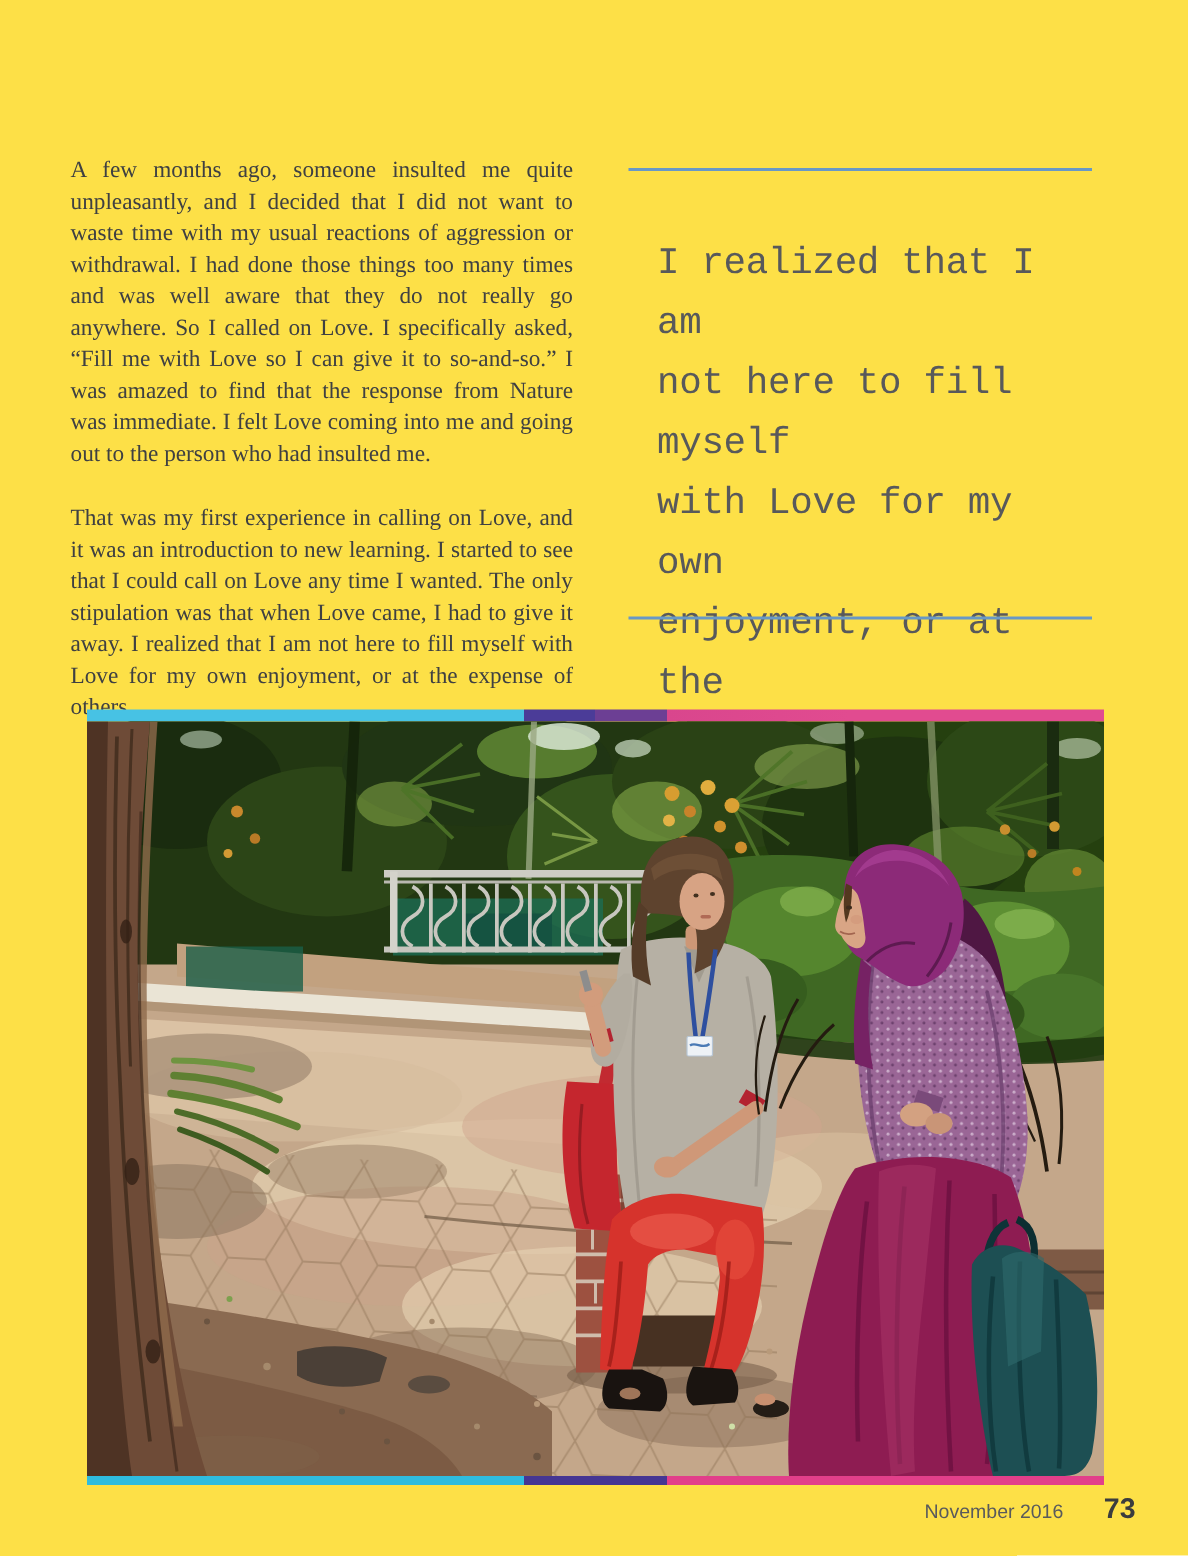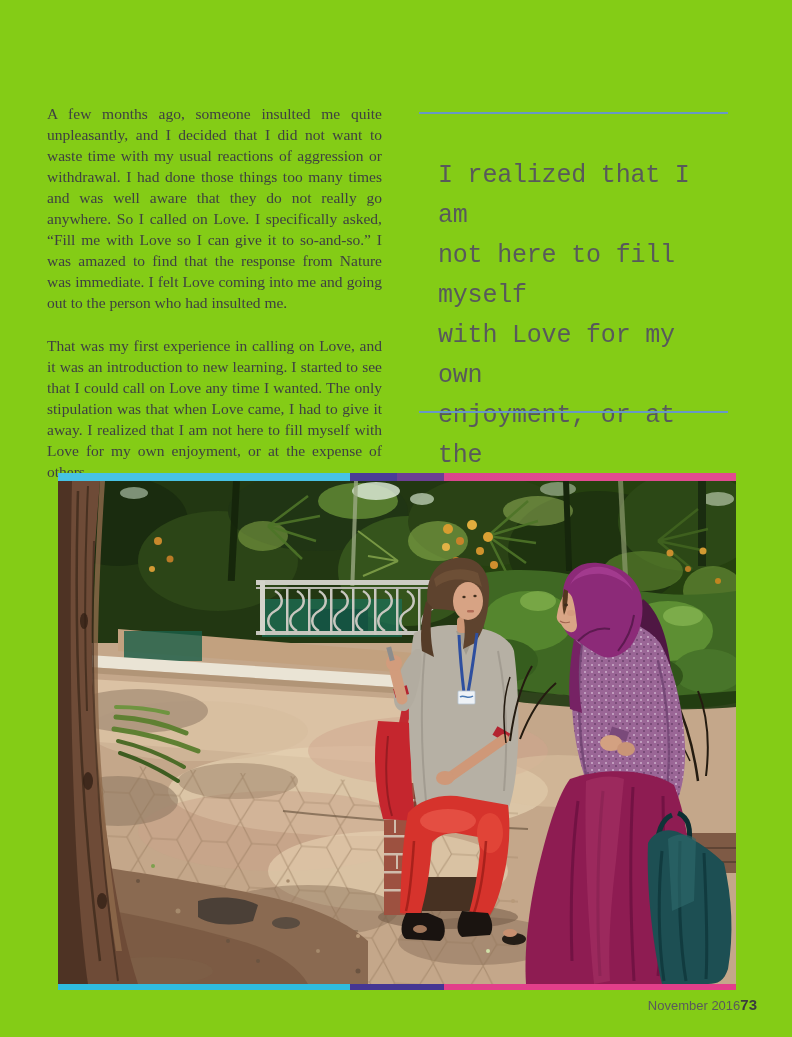--- a/index.html
+++ b/index.html
@@ -1,18 +1,18 @@
 <!DOCTYPE html>
 <html><head>
 <meta charset="utf-8">
 <style>
   * { margin:0; padding:0; box-sizing:border-box; }
   html,body { background:#ffffff; }
   .page {
-    position:relative; width:792px; height:1037px; background:#84cc16;
+    position:relative; width:792px; height:1037px; background:#fde047;
     font-family:"Liberation Serif", serif; overflow:hidden;
   }
   .body-text {
     position:absolute; left:47px; top:103px; width:335px;
     font-size:15.5px; line-height:21px; color:#3f4042;
     text-align:justify;
   }
   .body-text p { margin:0 0 22px 0; }
   .pull-quote { position:absolute; left:419px; top:112px; width:309px; }
   .quote-rule { position:absolute; left:0; width:309px; height:2px; background:#6898c6; }
@@ -34,22 +34,22 @@
     background:linear-gradient(90deg,
       #2fbcdf 0%, #2fbcdf 43%, #453693 43%, #453693 57%,
       #e23f8a 57%, #e23f8a 100%);
   }
   .photo svg { display:block; width:678px; height:503px; }
   .footer {
     position:absolute; top:996px; right:35px;
     font-family:"Liberation Sans", sans-serif; font-size:13px; color:#595a5c;
     display:flex; align-items:baseline;
   }
-  .footer .issue { }
-  .footer .pagenum { font-size:15px; font-weight:600; color:#3b3c3e; }
+  .footer .issue { margin-right:27px; }
+  .footer .pagenum { font-size:19px; font-weight:600; color:#3b3c3e; }
 </style>
 </head>
 <body>
 
 <div class="page">
 
   <div class="body-text">
     <p>A few months ago, someone insulted me quite unpleasantly, and I decided that I did not want to waste time with my usual reactions of aggression or withdrawal. I had done those things too many times and was well aware that they do not really go anywhere. So I called on Love. I specifically asked, “Fill me with Love so I can give it to so-and-so.” I was amazed to find that the response from Nature was immediate. I felt Love coming into me and going out to the person who had insulted me.</p>
     <p>That was my first experience in calling on Love, and it was an introduction to new learning. I started to see that I could call on Love any time I wanted. The only stipulation was that when Love came, I had to give it away. I realized that I am not here to fill myself with Love for my own enjoyment, or at the expense of others.</p>
   </div>

